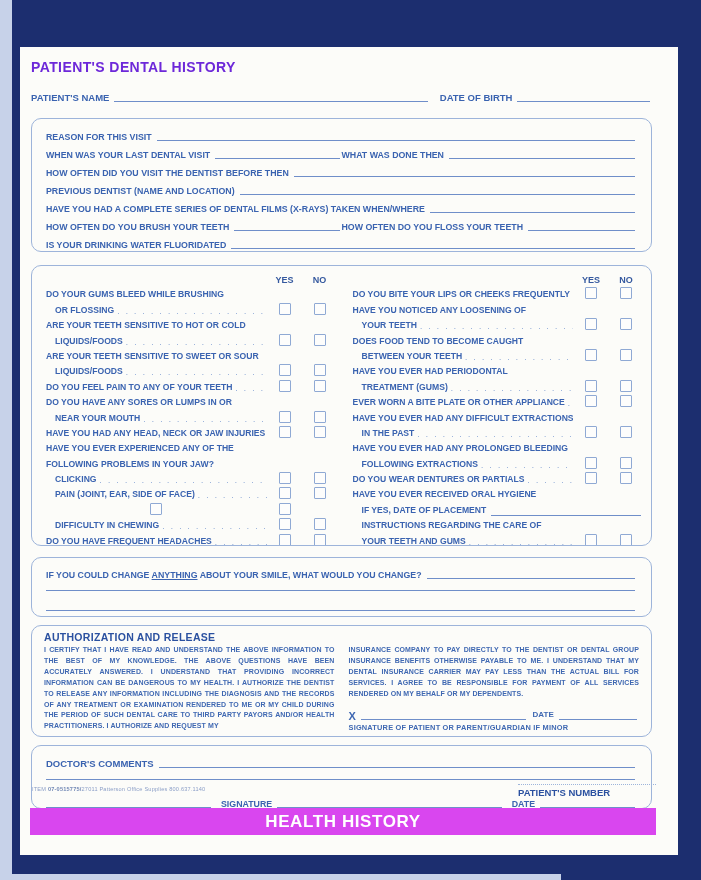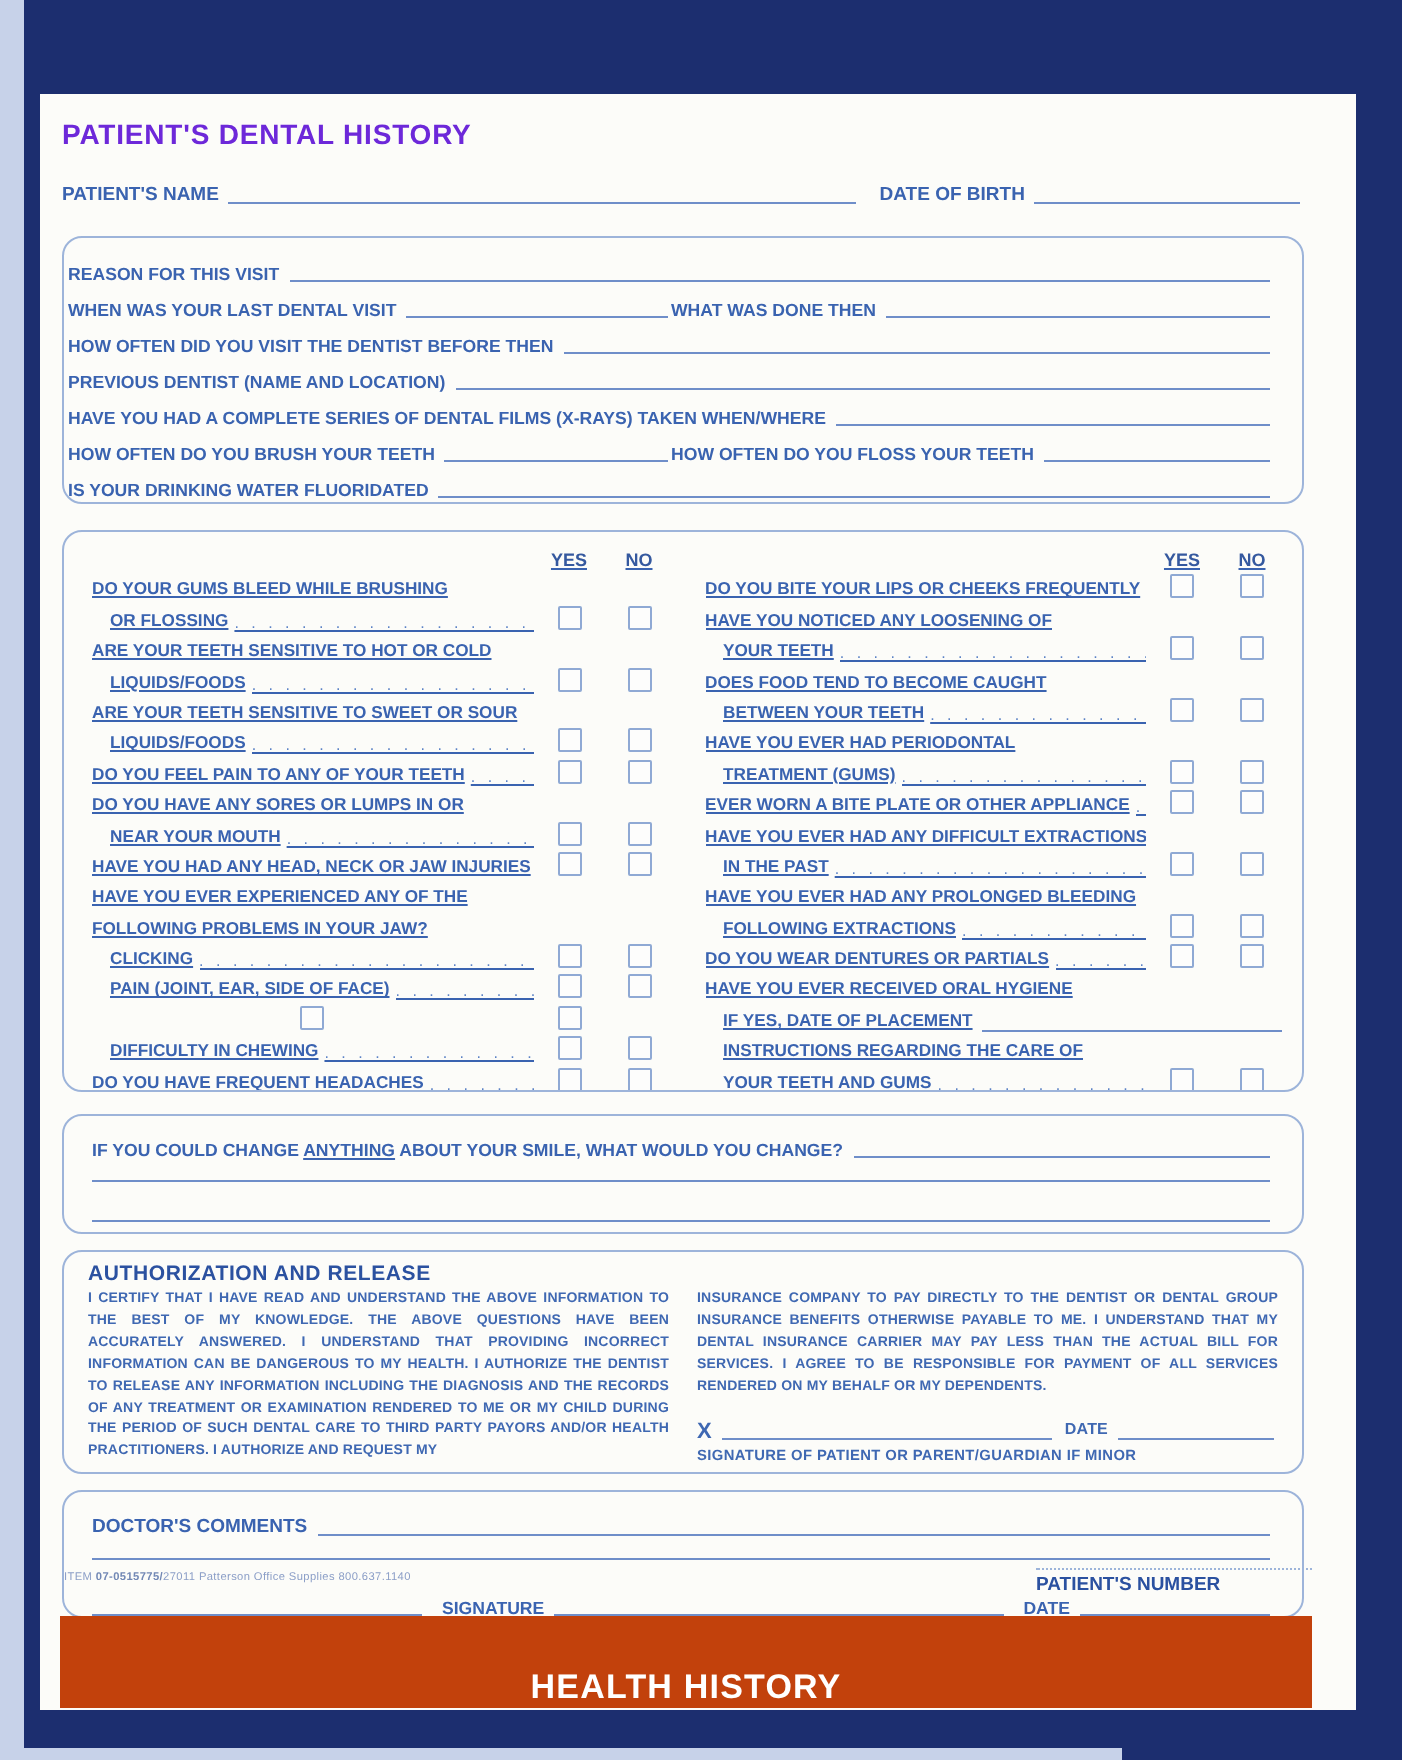--- a/index.html
+++ b/index.html
@@ -22,26 +22,26 @@
   }
   .name-row{display:flex;align-items:flex-end;margin-top:14px;font-size:9.5px;font-weight:bold;height:14px;}
   .name-row .lbl{white-space:nowrap;}
   .wline{flex:1;border-bottom:1px solid #6f8ec9;height:10px;margin:0 2px 1px 5px;min-width:18px;}
   .name-row .dob-gap{margin-left:10px;}
 
   .rbox{
     border:1px solid #9db4da;border-radius:10px;box-sizing:border-box;
     overflow:hidden;
   }
-  .box1{margin-top:15px;height:134px;padding:5px 14px 0 2px;}
+  .box1{margin-top:15px;height:134px;padding:5px 14px 0 14px;}
   .visit-row{display:flex;align-items:flex-end;height:18px;font-size:8.8px;font-weight:bold;}
   .vfield{flex:1;display:flex;align-items:flex-end;min-width:0;}
   .vlabel{white-space:nowrap;}
 
-  .box2{margin-top:13px;height:281px;padding:4px 8px 0 14px;display:flex;gap:16px;text-decoration:underline;}
+  .box2{margin-top:13px;height:281px;padding:4px 8px 0 14px;display:flex;gap:16px;}
   .qcol{flex:1;min-width:0;}
   .qline{display:grid;grid-template-columns:1fr 36px 34px;height:15.4px;align-items:end;}
   .qline.qflex{display:flex;align-items:flex-end;}
   .colhead{height:16px;}
   .hcell{text-align:center;font-size:9px;font-weight:bold;padding-bottom:1px;color:#35599f;}
   .qfirst{display:flex;align-items:flex-end;overflow:hidden;min-width:0;}
   .qtext{white-space:nowrap;font-size:8.6px;font-weight:bold;line-height:13px;}
   .ind{padding-left:9px;}
   .lead{flex:1;overflow:hidden;white-space:nowrap;color:#5b82c6;font-size:8px;letter-spacing:2px;line-height:11px;margin-left:3px;}
   .lead::after{content:". . . . . . . . . . . . . . . . . . . . . . . . . . . . . . . . . . . . . . . . . . . . . . . .";}
@@ -71,22 +71,22 @@
   .doc-row3 .dsline{flex:0 0 95px;}
   .doc-row3 .lbl{margin-left:8px;white-space:nowrap;}
 
   .fine-print{position:absolute;left:12px;top:739px;font-size:5.6px;color:#8b9ec7;letter-spacing:.2px;}
   .fine-print b{color:#7288b5;}
   .pat-num{position:absolute;right:22px;top:736px;width:138px;}
   .pat-num .pline{border-bottom:1px dotted #9db4da;height:1px;}
   .pat-num .plabel{font-size:9.5px;font-weight:bold;color:#2b51a0;text-align:left;margin-top:2px;white-space:nowrap;}
 
   .banner{
-    position:absolute;left:10px;width:626px;top:761px;height:46px;
-    background:#c2410c;display:flex;align-items:flex-end;justify-content:center;
+    position:absolute;left:10px;width:626px;top:761px;height:27px;
+    background:#d946ef;display:flex;align-items:center;justify-content:center;
   }
   .banner-text{color:#ffffff;font-size:17px;font-weight:bold;letter-spacing:.6px;}
 </style>
 </head>
 <body>
 
 <div class="navy-mat"></div>
 <div class="navy-corner"></div>
 
 <div class="sheet">

